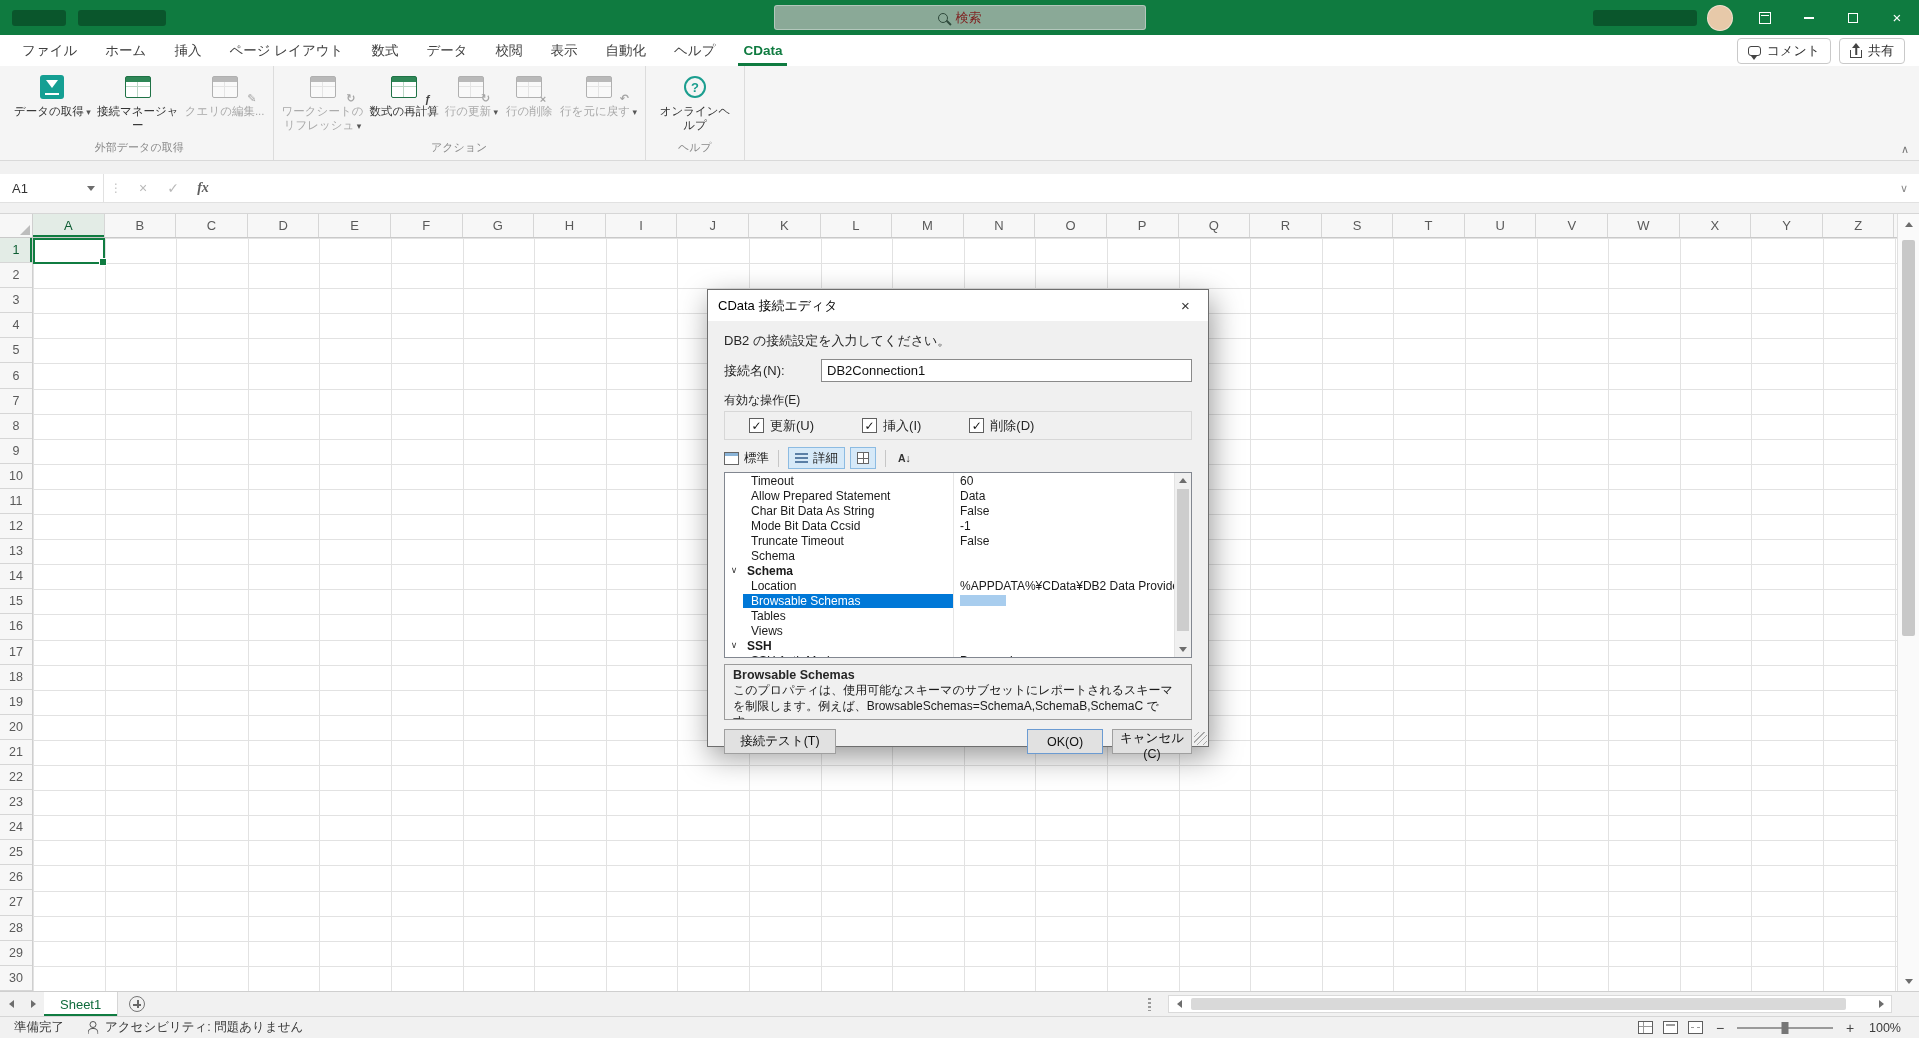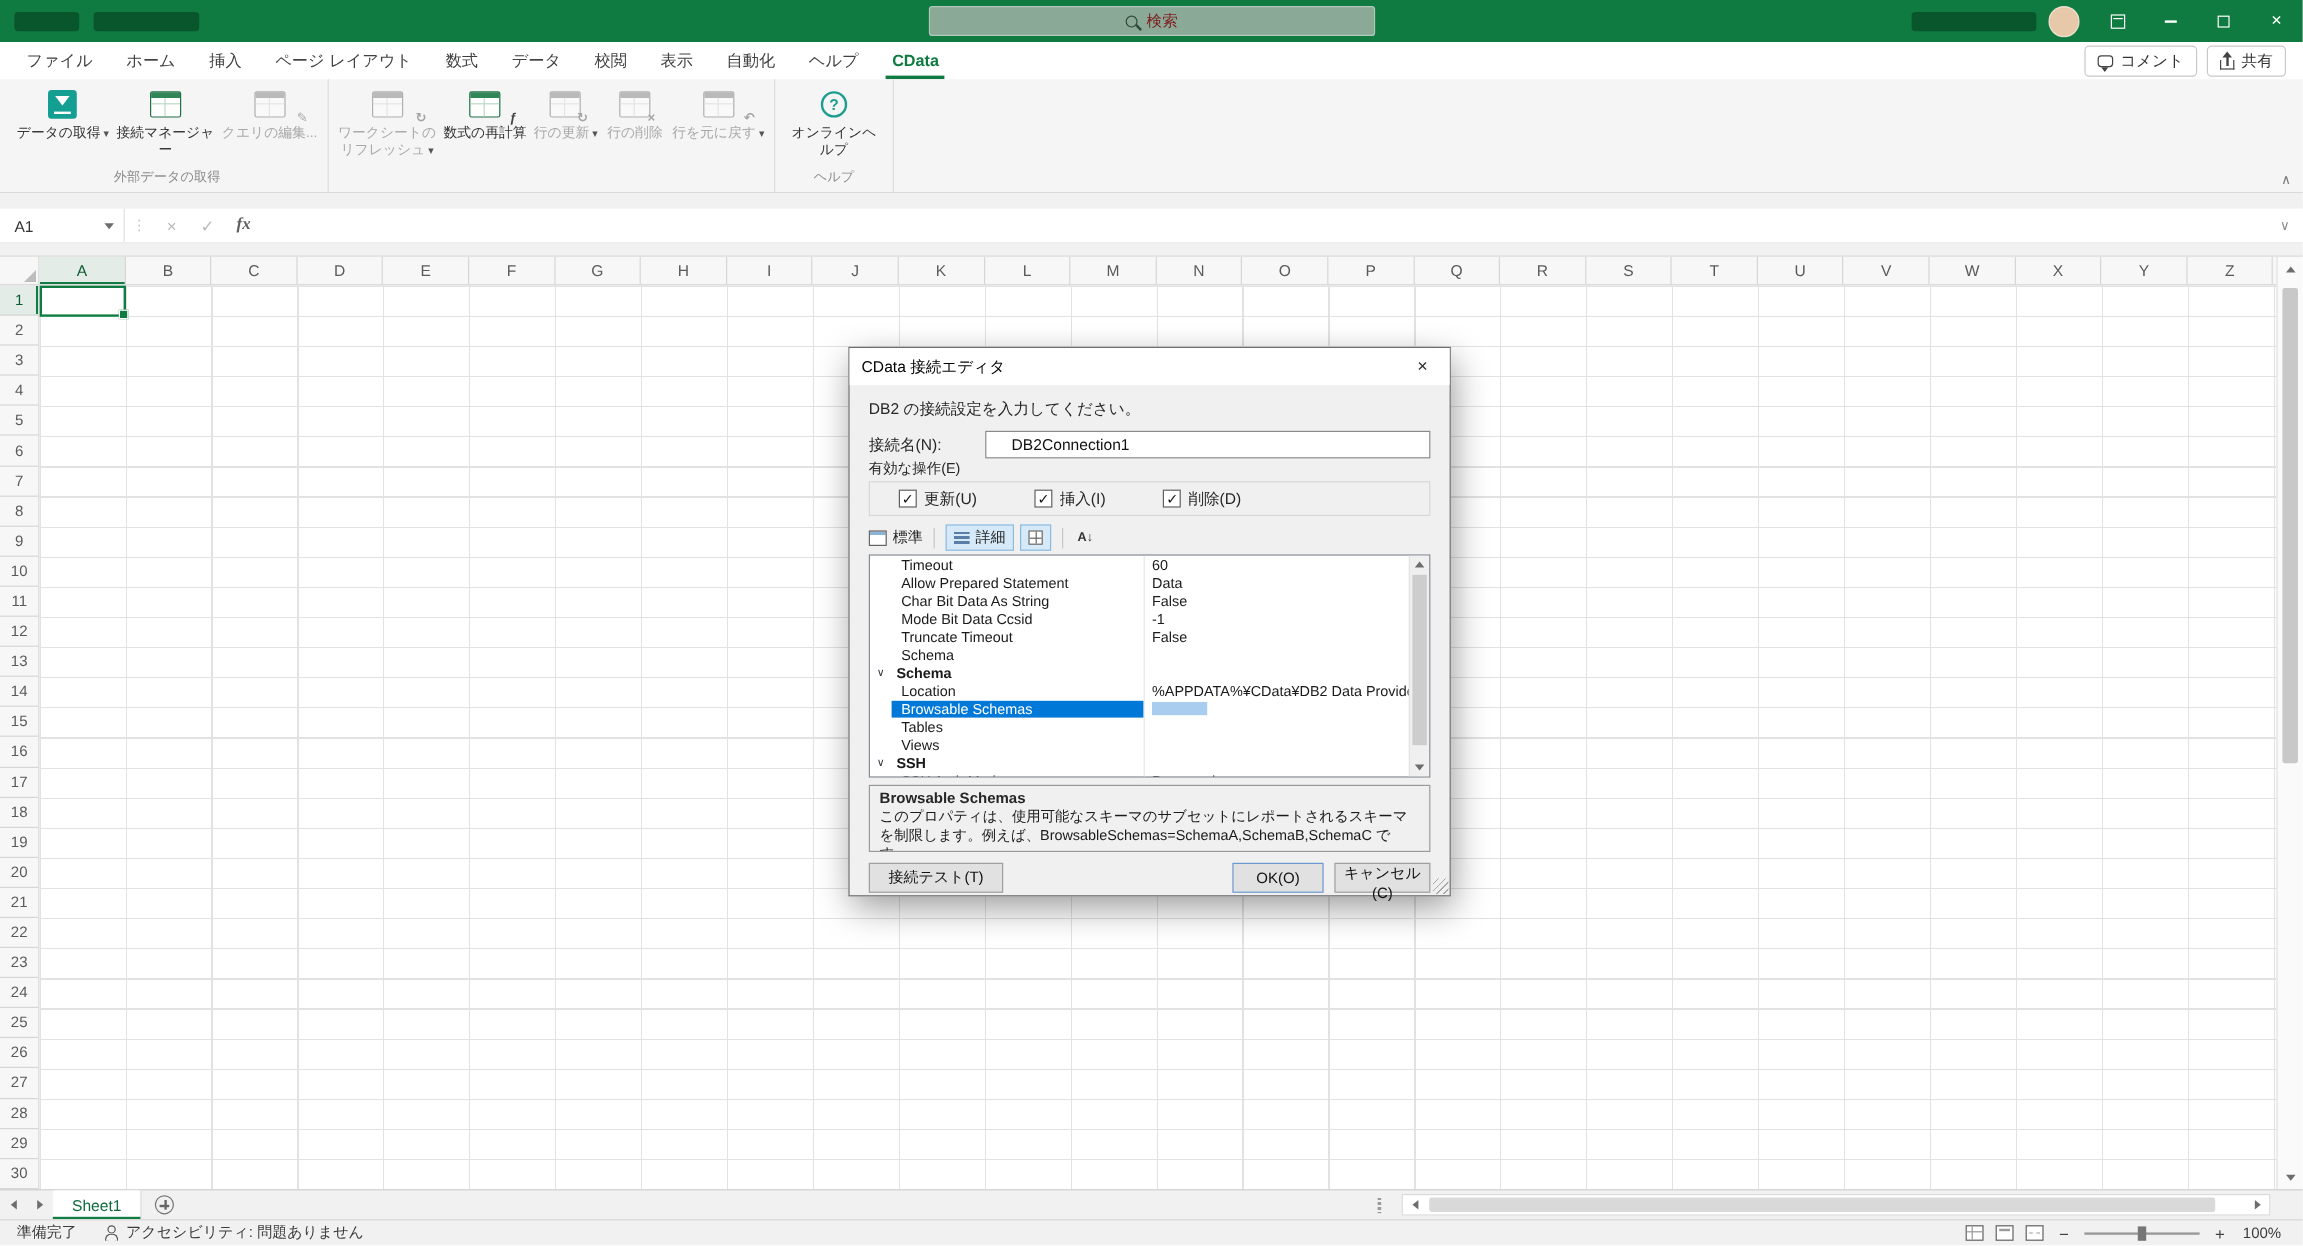--- a/index.html
+++ b/index.html
@@ -132,23 +132,23 @@
   .zslider::before{content:"";position:absolute;left:50%;top:-3px;width:1px;height:8px;background:#9a9a9a}
   .zthumb{position:absolute;left:50%;top:-5px;width:7px;height:12px;background:#767676;transform:translateX(-50%);cursor:grab}
   #zoomlabel{min-width:36px;text-align:center;cursor:pointer}
 
   
   #dialog{position:absolute;left:707px;top:289px;width:502px;height:458px;background:#f0f0f0;border:1px solid #6e6e6e;box-shadow:3px 10px 28px rgba(0,0,0,.4);z-index:10}
   #dlg-title{height:31px;background:#fff;display:flex;align-items:center;padding-left:10px;font-size:13px;color:#000;cursor:move}
   #dlg-close{margin-left:auto;width:45px;height:31px;display:flex;align-items:center;justify-content:center;font-size:15px;color:#333;cursor:pointer}
   #dlg-body{padding:5px 16px 0}
   #dlg-instruction{font-size:13px;margin:6px 0 9px}
-  .conn-row{display:flex;align-items:center;}
+  .conn-row{display:flex;align-items:center;margin-bottom:10px}
   .conn-label{width:97px;font-size:13px}
-  .conn-input{flex:1;height:23px;border:1px solid #8a8a8a;background:#fff;font-size:13px;padding:0 21px;font-family:inherit;color:#111}
+  .conn-input{flex:1;height:23px;border:1px solid #8a8a8a;background:#fff;font-size:13px;padding:0 5px;font-family:inherit;color:#111}
   .ops-label{font-size:12px;margin-bottom:2px}
   #opsbox{border:1px solid #d7d7d7;height:29px;display:flex;align-items:center;padding-left:24px;gap:48px}
   .chk{display:flex;align-items:center;cursor:pointer}
   .chkbox{width:15px;height:15px;border:1px solid #5f5f5f;background:#fff;display:flex;align-items:center;justify-content:center;font-size:12px;color:#111;margin-right:6px;line-height:1}
   .chklb{font-size:13px}
   #pgtoolbar{display:flex;align-items:center;height:24px;margin:6px 0 2px;gap:5px}
   .ico-form{width:15px;height:13px;border:1px solid #666;background:linear-gradient(#8ab4d8 0 3px,#fff 3px)}
   .tblabel{font-size:12.5px}
   .tbsep{width:1px;height:17px;background:#c6c6c6;margin:0 4px}
   .tbtoggle{display:flex;align-items:center;gap:5px;border:1px solid #8cbbe2;background:#d6e9f8;padding:2px 6px;height:22px;cursor:pointer}
@@ -292,20 +292,21 @@
             <div class="rbl">行の削除</div>
           </div>
           <div class="rbtn dis">
             <div class="ricon">
               <span class="ish-table"></span>
               <span class="ibadge">↶</span>
             </div>
             <div class="rbl">行を元に戻す<span class="rdd"> ▾</span></div>
           </div>
         </div>
+        <div class="rgl">アクション</div>
       </div>
       <div class="rgroup">
         <div class="rbuttons">
           <div class="rbtn">
             <div class="ricon">
               <span class="ish-help">?</span>
             </div>
             <div class="rbl">オンラインヘルプ</div>
           </div>
         </div>

